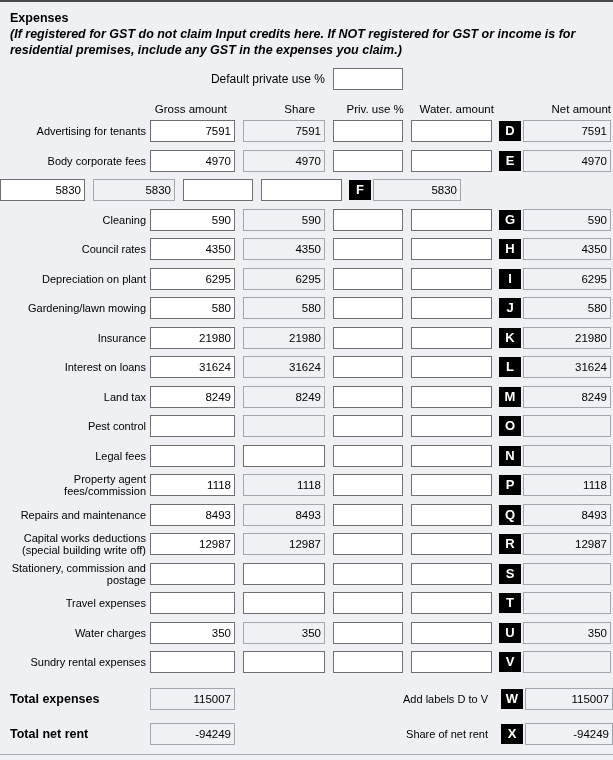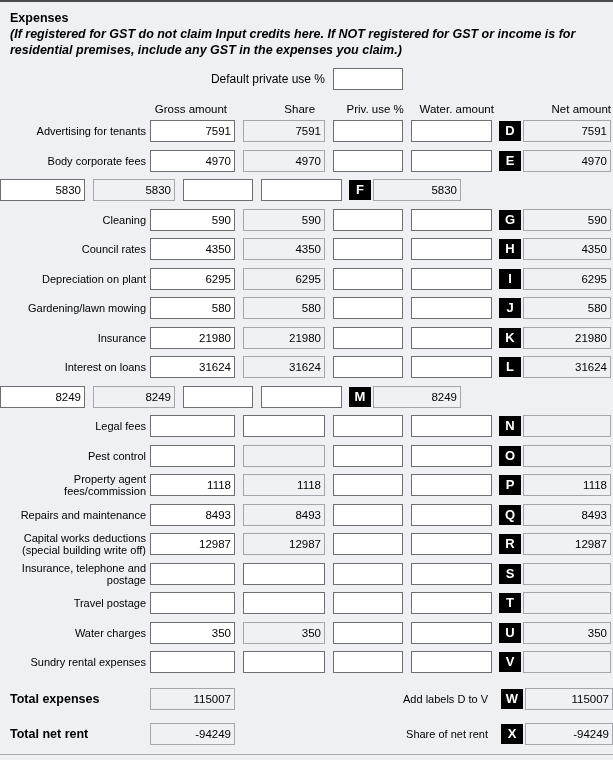--- a/index.html
+++ b/index.html
@@ -167,45 +167,46 @@
       <div class="lbl">Interest on loans</div>
       <input class="box gross" value="31624" style="">
       <input class="box share ro" readonly="" value="31624" style="">
       <input class="box priv" style="">
       <input class="box pamt" style="">
       <div class="letter">L</div>
       <input class="box net ro" readonly="" value="31624" style="">
     </div>
 
     <div class="row">
+      <div class="lbl">Land tax</div>
       <input class="box gross" value="8249" style="">
       <input class="box share ro" readonly="" value="8249" style="">
       <input class="box priv" style="">
       <input class="box pamt" style="">
       <div class="letter">M</div>
       <input class="box net ro" readonly="" value="8249" style="">
     </div>
 
     <div class="row">
+      <div class="lbl">Pest control</div>
+      <input class="box gross" style="">
+      <input class="box share ro" readonly="" style="">
+      <input class="box priv" style="">
+      <input class="box pamt" style="">
+      <div class="letter">O</div>
+      <input class="box net ro" readonly="" style="">
+    </div>
+
+    <div class="row">
       <div class="lbl">Legal fees</div>
       <input class="box gross" style="">
       <input class="box share" style="">
       <input class="box priv" style="">
       <input class="box pamt" style="">
       <div class="letter">N</div>
-      <input class="box net ro" readonly="" style="">
-    </div>
-
-    <div class="row">
-      <div class="lbl">Pest control</div>
-      <input class="box gross" style="">
-      <input class="box share ro" readonly="" style="">
-      <input class="box priv" style="">
-      <input class="box pamt" style="">
-      <div class="letter">O</div>
       <input class="box net ro" readonly="" style="">
     </div>
 
     <div class="row">
       <div class="lbl">Property agent
 fees/commission</div>
       <input class="box gross" value="1118" style="">
       <input class="box share ro" readonly="" value="1118" style="">
       <input class="box priv" style="">
       <input class="box pamt" style="">
@@ -228,32 +229,32 @@
 (special building write off)</div>
       <input class="box gross" value="12987" style="">
       <input class="box share ro" readonly="" value="12987" style="">
       <input class="box priv" style="">
       <input class="box pamt" style="">
       <div class="letter">R</div>
       <input class="box net ro" readonly="" value="12987" style="">
     </div>
 
     <div class="row">
-      <div class="lbl">Insurance, telephone and
+      <div class="lbl">Stationery, commission and
 postage</div>
       <input class="box gross" style="">
       <input class="box share" style="">
       <input class="box priv" style="">
       <input class="box pamt" style="">
       <div class="letter">S</div>
       <input class="box net ro" readonly="" style="">
     </div>
 
     <div class="row">
-      <div class="lbl">Travel postage</div>
+      <div class="lbl">Travel expenses</div>
       <input class="box gross" style="">
       <input class="box share" style="">
       <input class="box priv" style="">
       <input class="box pamt" style="">
       <div class="letter">T</div>
       <input class="box net ro" readonly="" style="">
     </div>
 
     <div class="row">
       <div class="lbl">Water charges</div>

